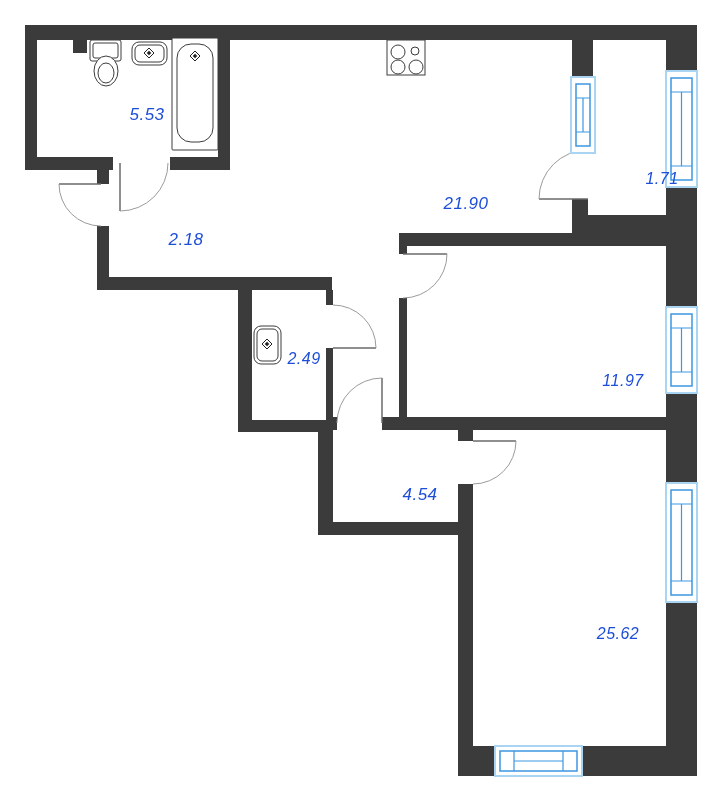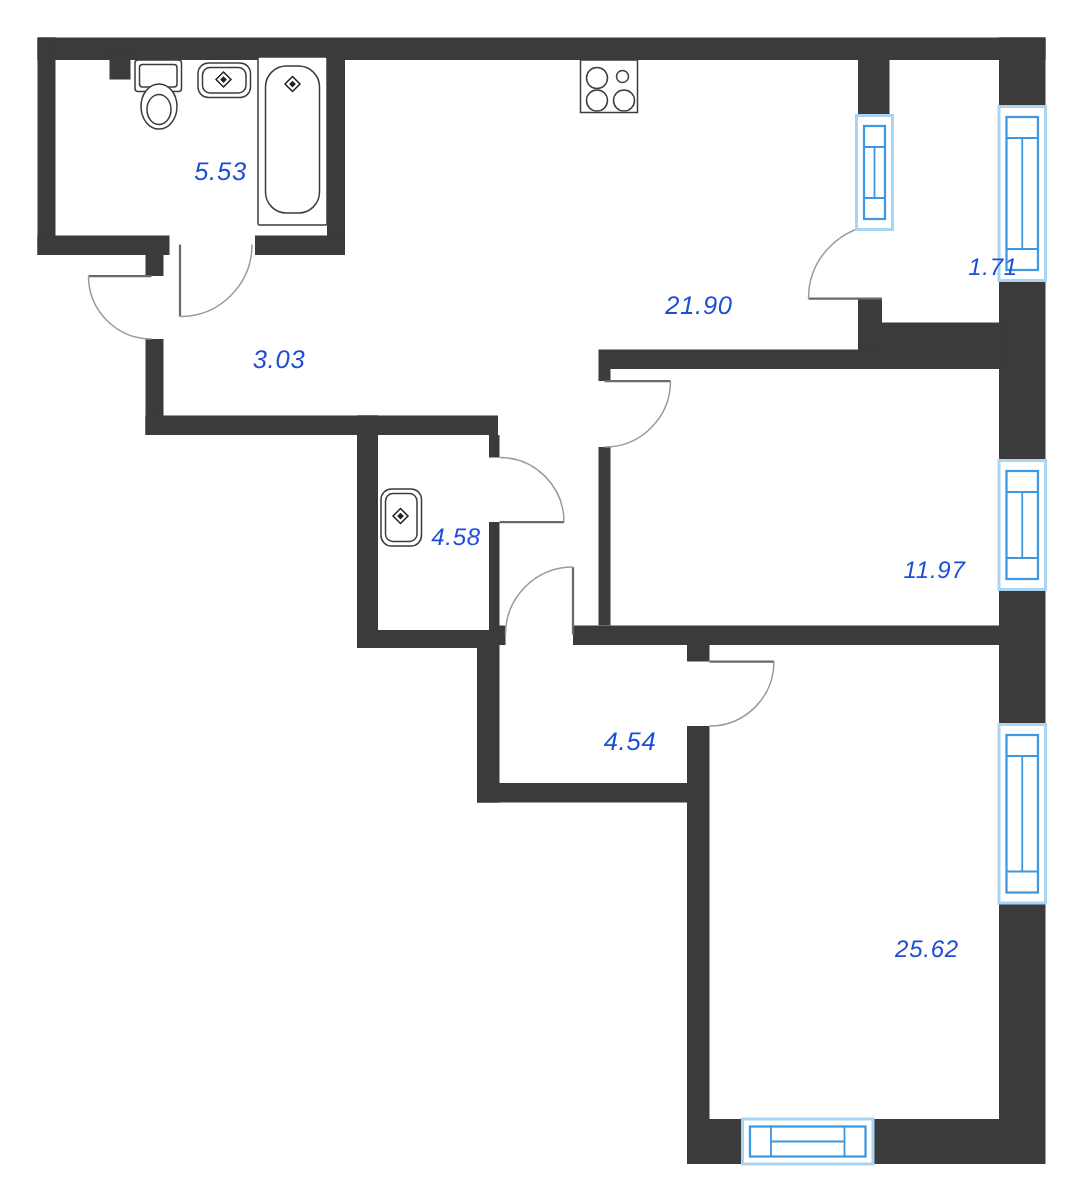--- a/index.html
+++ b/index.html
@@ -102,20 +102,20 @@
       <circle fill="#ffffff" stroke="#3c3c3c" stroke-width="1" cx="398" cy="67" r="7"></circle>
       <circle fill="#ffffff" stroke="#3c3c3c" stroke-width="1" cx="416" cy="67" r="7"></circle>
       <rect fill="#ffffff" stroke="#3c3c3c" stroke-width="1" x="254" y="326" width="27" height="38" rx="7"></rect>
       <rect fill="#ffffff" stroke="#3c3c3c" stroke-width="1" x="257" y="329" width="21" height="32" rx="5"></rect>
       <path d="M 267 339 L 272 344 L 267 349 L 262 344 Z" fill="#ffffff" stroke="#222222" stroke-width="1"></path>
       <path d="M 267 341.75 L 269.25 344 L 267 346.25 L 264.75 344 Z" fill="#222222" stroke="none"></path>
     </svg>
 
 
   <div class="room-label" style="left: 147px; top: 115px; font-size: 17px;">5.53</div>
-  <div class="room-label" style="left: 186px; top: 240px; font-size: 17px;">3.03</div>
+  <div class="room-label" style="left: 186px; top: 240px; font-size: 17px;">2.18</div>
   <div class="room-label" style="left: 466px; top: 204px; font-size: 17px;">21.90</div>
   <div class="room-label" style="left: 629px; top: 179px; font-size: 16px; margin-left: 33px;">1.71</div>
-  <div class="room-label" style="left: 304px; top: 359px; font-size: 16px;">4.58</div>
+  <div class="room-label" style="left: 304px; top: 359px; font-size: 16px;">2.49</div>
   <div class="room-label" style="left: 623px; top: 381px; font-size: 16px; text-align: right;">11.97</div>
   <div class="room-label" style="left: 420px; top: 495px; font-size: 17px;">4.54</div>
   <div class="room-label" style="left: 618px; top: 634px; font-size: 16px;">25.62</div>
 </div>
 
 </body></html>

